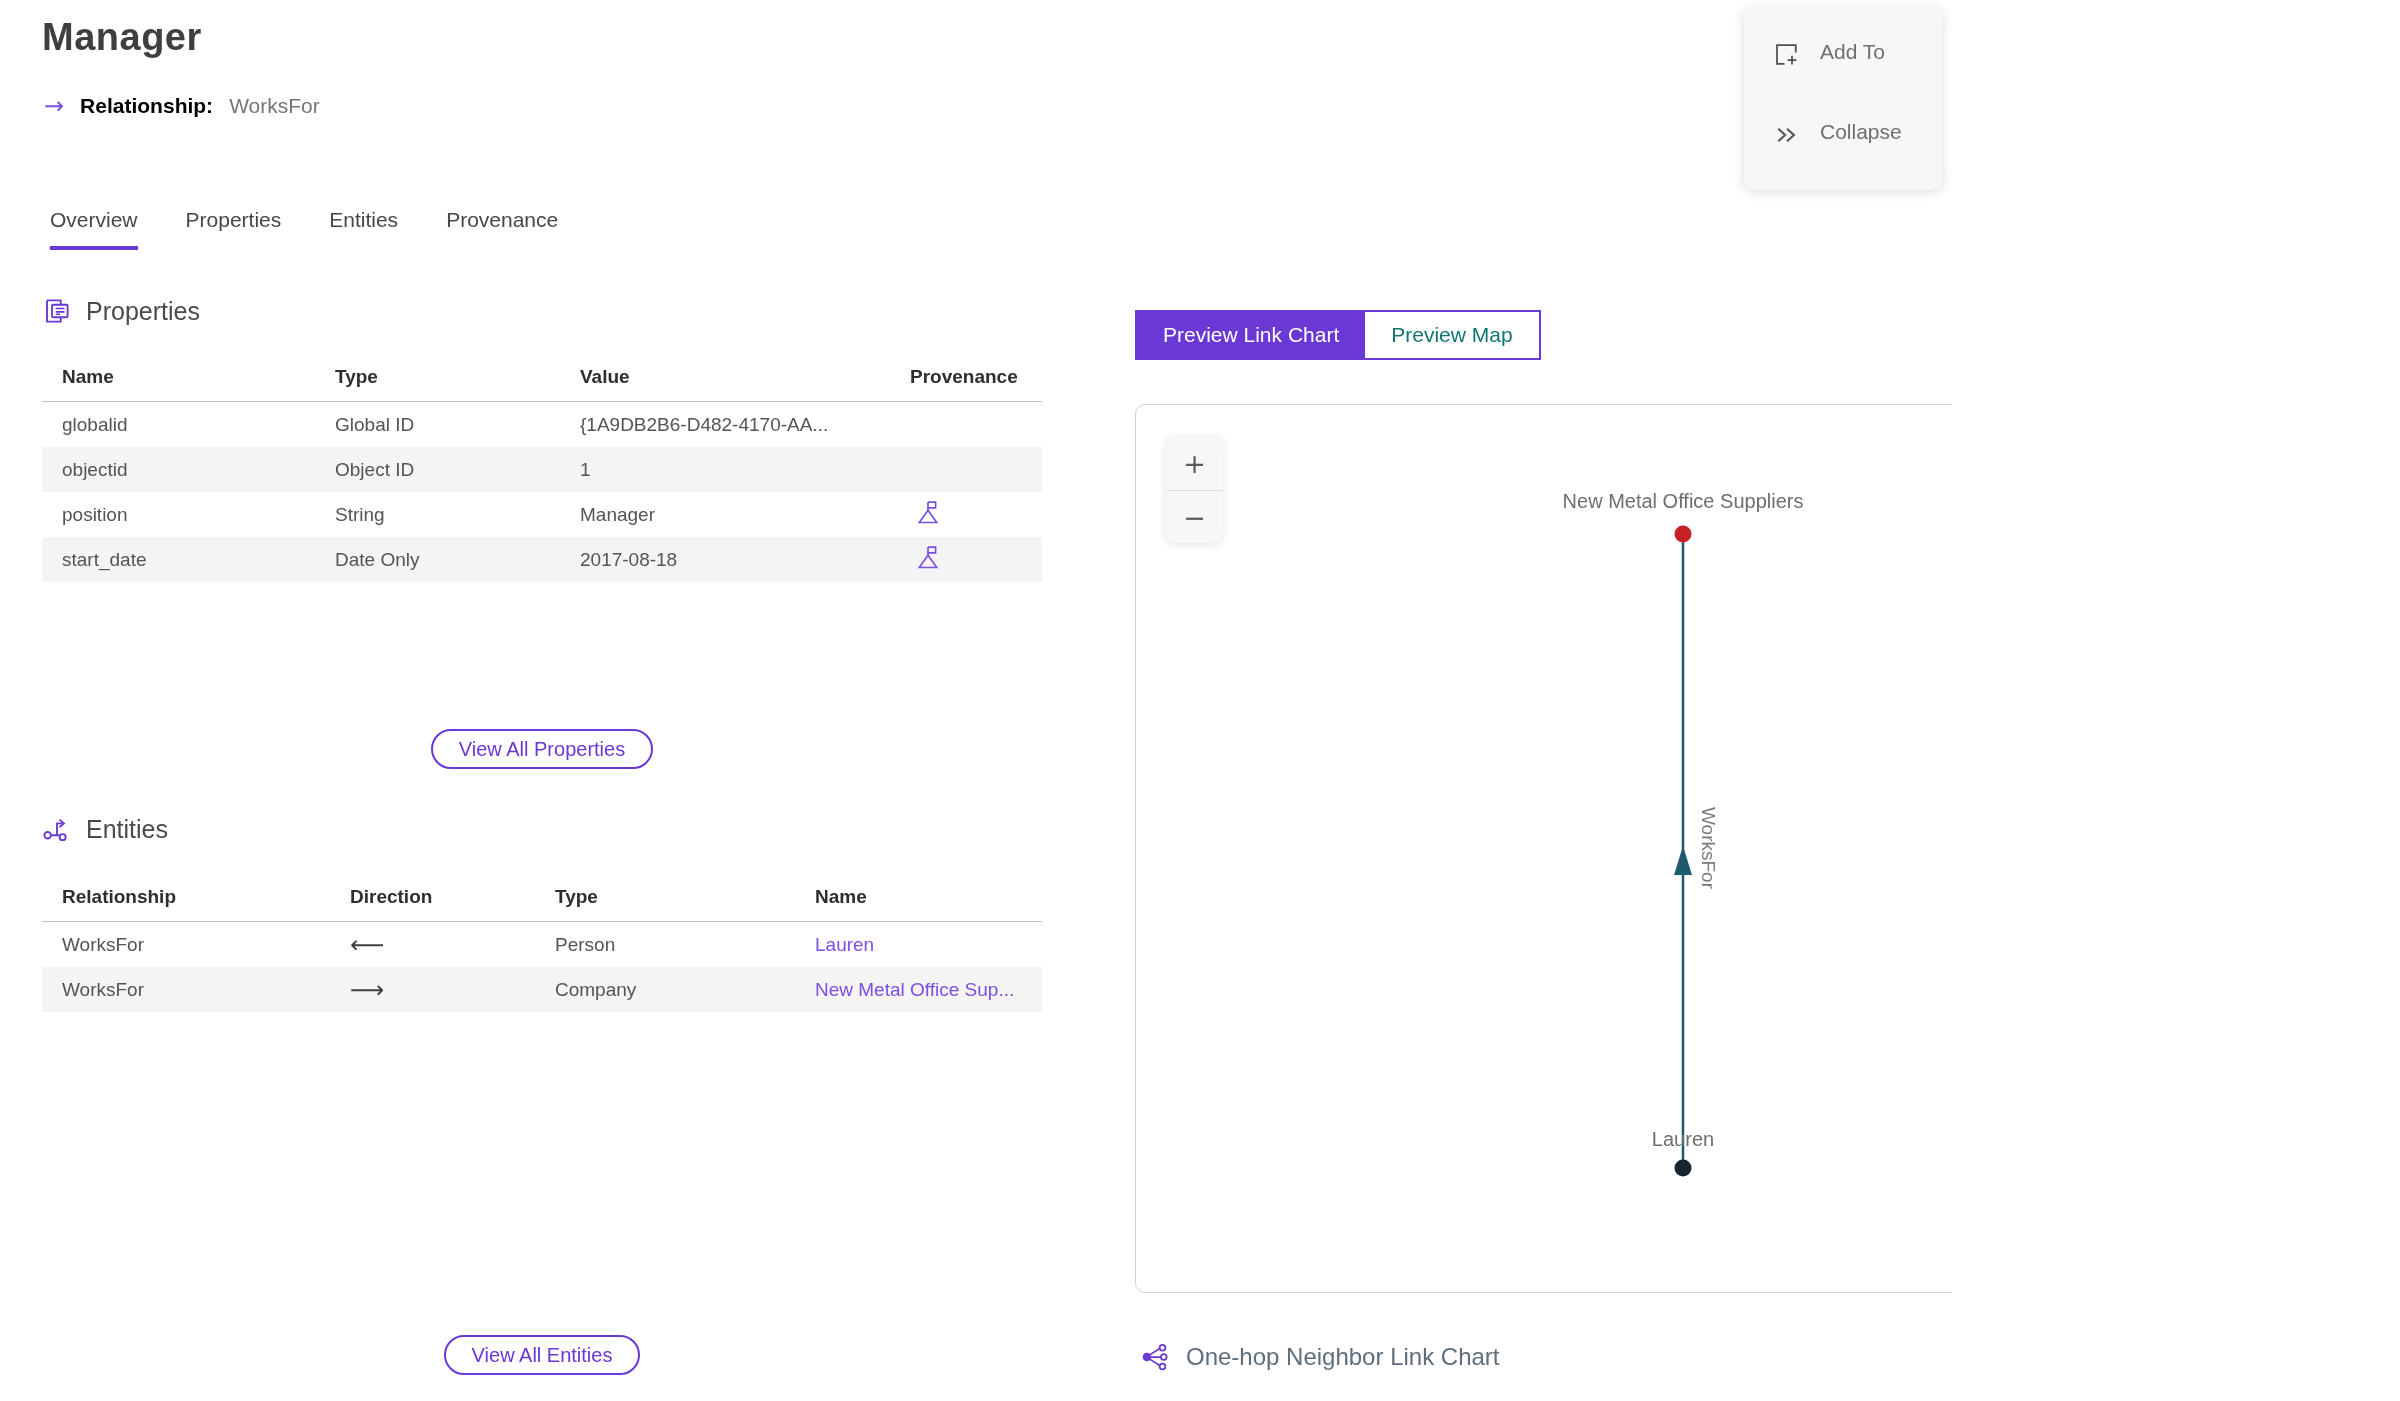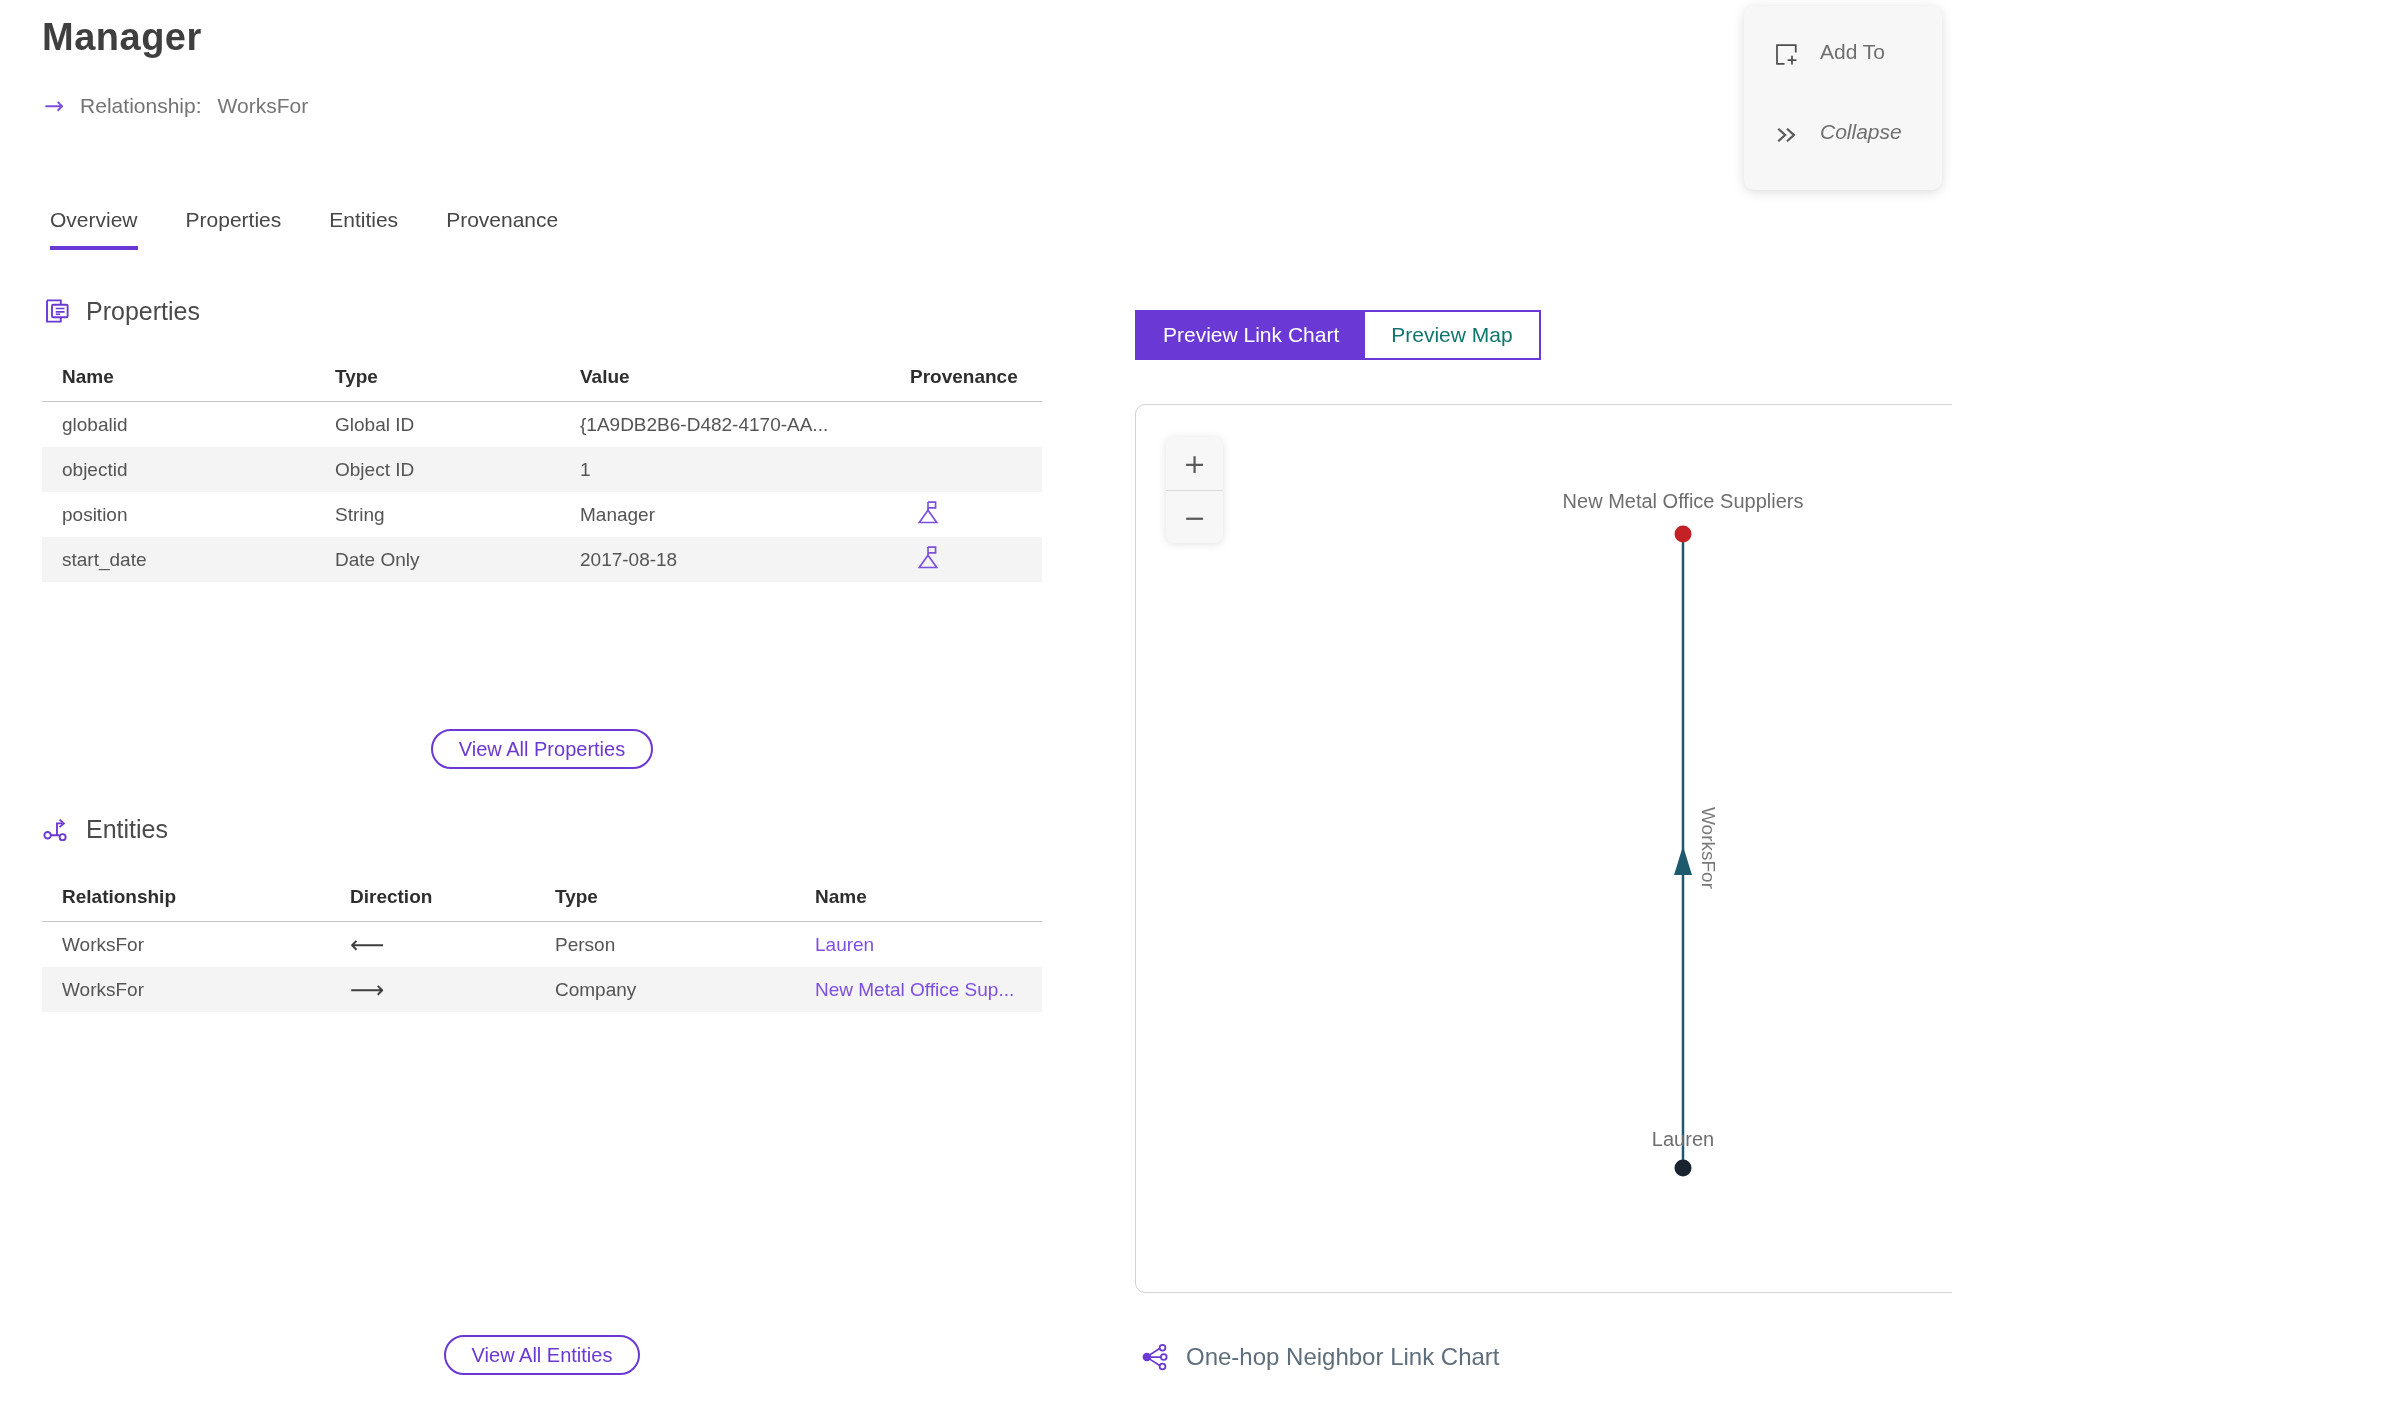--- a/index.html
+++ b/index.html
@@ -4,28 +4,28 @@
 <style>
   * { margin:0; padding:0; box-sizing:border-box; }
   html,body { background:#ffffff; }
   body { font-family:"Liberation Sans","DejaVu Sans",sans-serif; color:#4c4c4c; }
   .page { position:relative; width:1952px; height:1401px; overflow:hidden; background:#fff; }
 
   
   .title { position:absolute; left:42px; top:16px; font-size:38px; font-weight:bold; color:#3f3f3f; letter-spacing:.5px; }
   .subtitle { position:absolute; left:44px; top:92px; display:flex; align-items:center; gap:16px; font-size:21px; }
   .subtitle .rel-arrow { color:#7b4fe0; font-size:24px; font-family:"DejaVu Sans",sans-serif; }
-  .subtitle .rel-label { font-weight:normal; color:#737373; }
+  .subtitle .rel-label { font-weight:bold; color:#000000; }
   .subtitle .rel-value { color:#757575; }
 
   
   .actions-card { position:absolute; right:10px; top:6px; width:198px; background:#f7f7f7;
         border-radius:10px; box-shadow:0 2px 12px rgba(0,0,0,.14); padding:20px 0 26px 0; }
   .action-item { display:flex; align-items:flex-start; gap:18px; padding:14px 0 14px 28px; cursor:pointer; }
-  .action-item + .action-item { margin-top:22px;font-style:italic; }
+  .action-item + .action-item { margin-top:22px; }
   .action-item .a-icon { width:30px; height:30px; display:inline-flex; }
   .action-item .a-label { font-size:21px; color:#6f6f6f; }
 
   
   .tabs { position:absolute; left:50px; top:208px; display:flex; gap:48px; }
   .tab { font-size:21px; color:#474747; padding-bottom:14px; cursor:pointer; border-bottom:4px solid transparent; }
   .tab.active { border-bottom-color:#6a38d4; }
 
   
   .section-header { position:absolute; left:42px; display:flex; align-items:center; gap:14px; }

